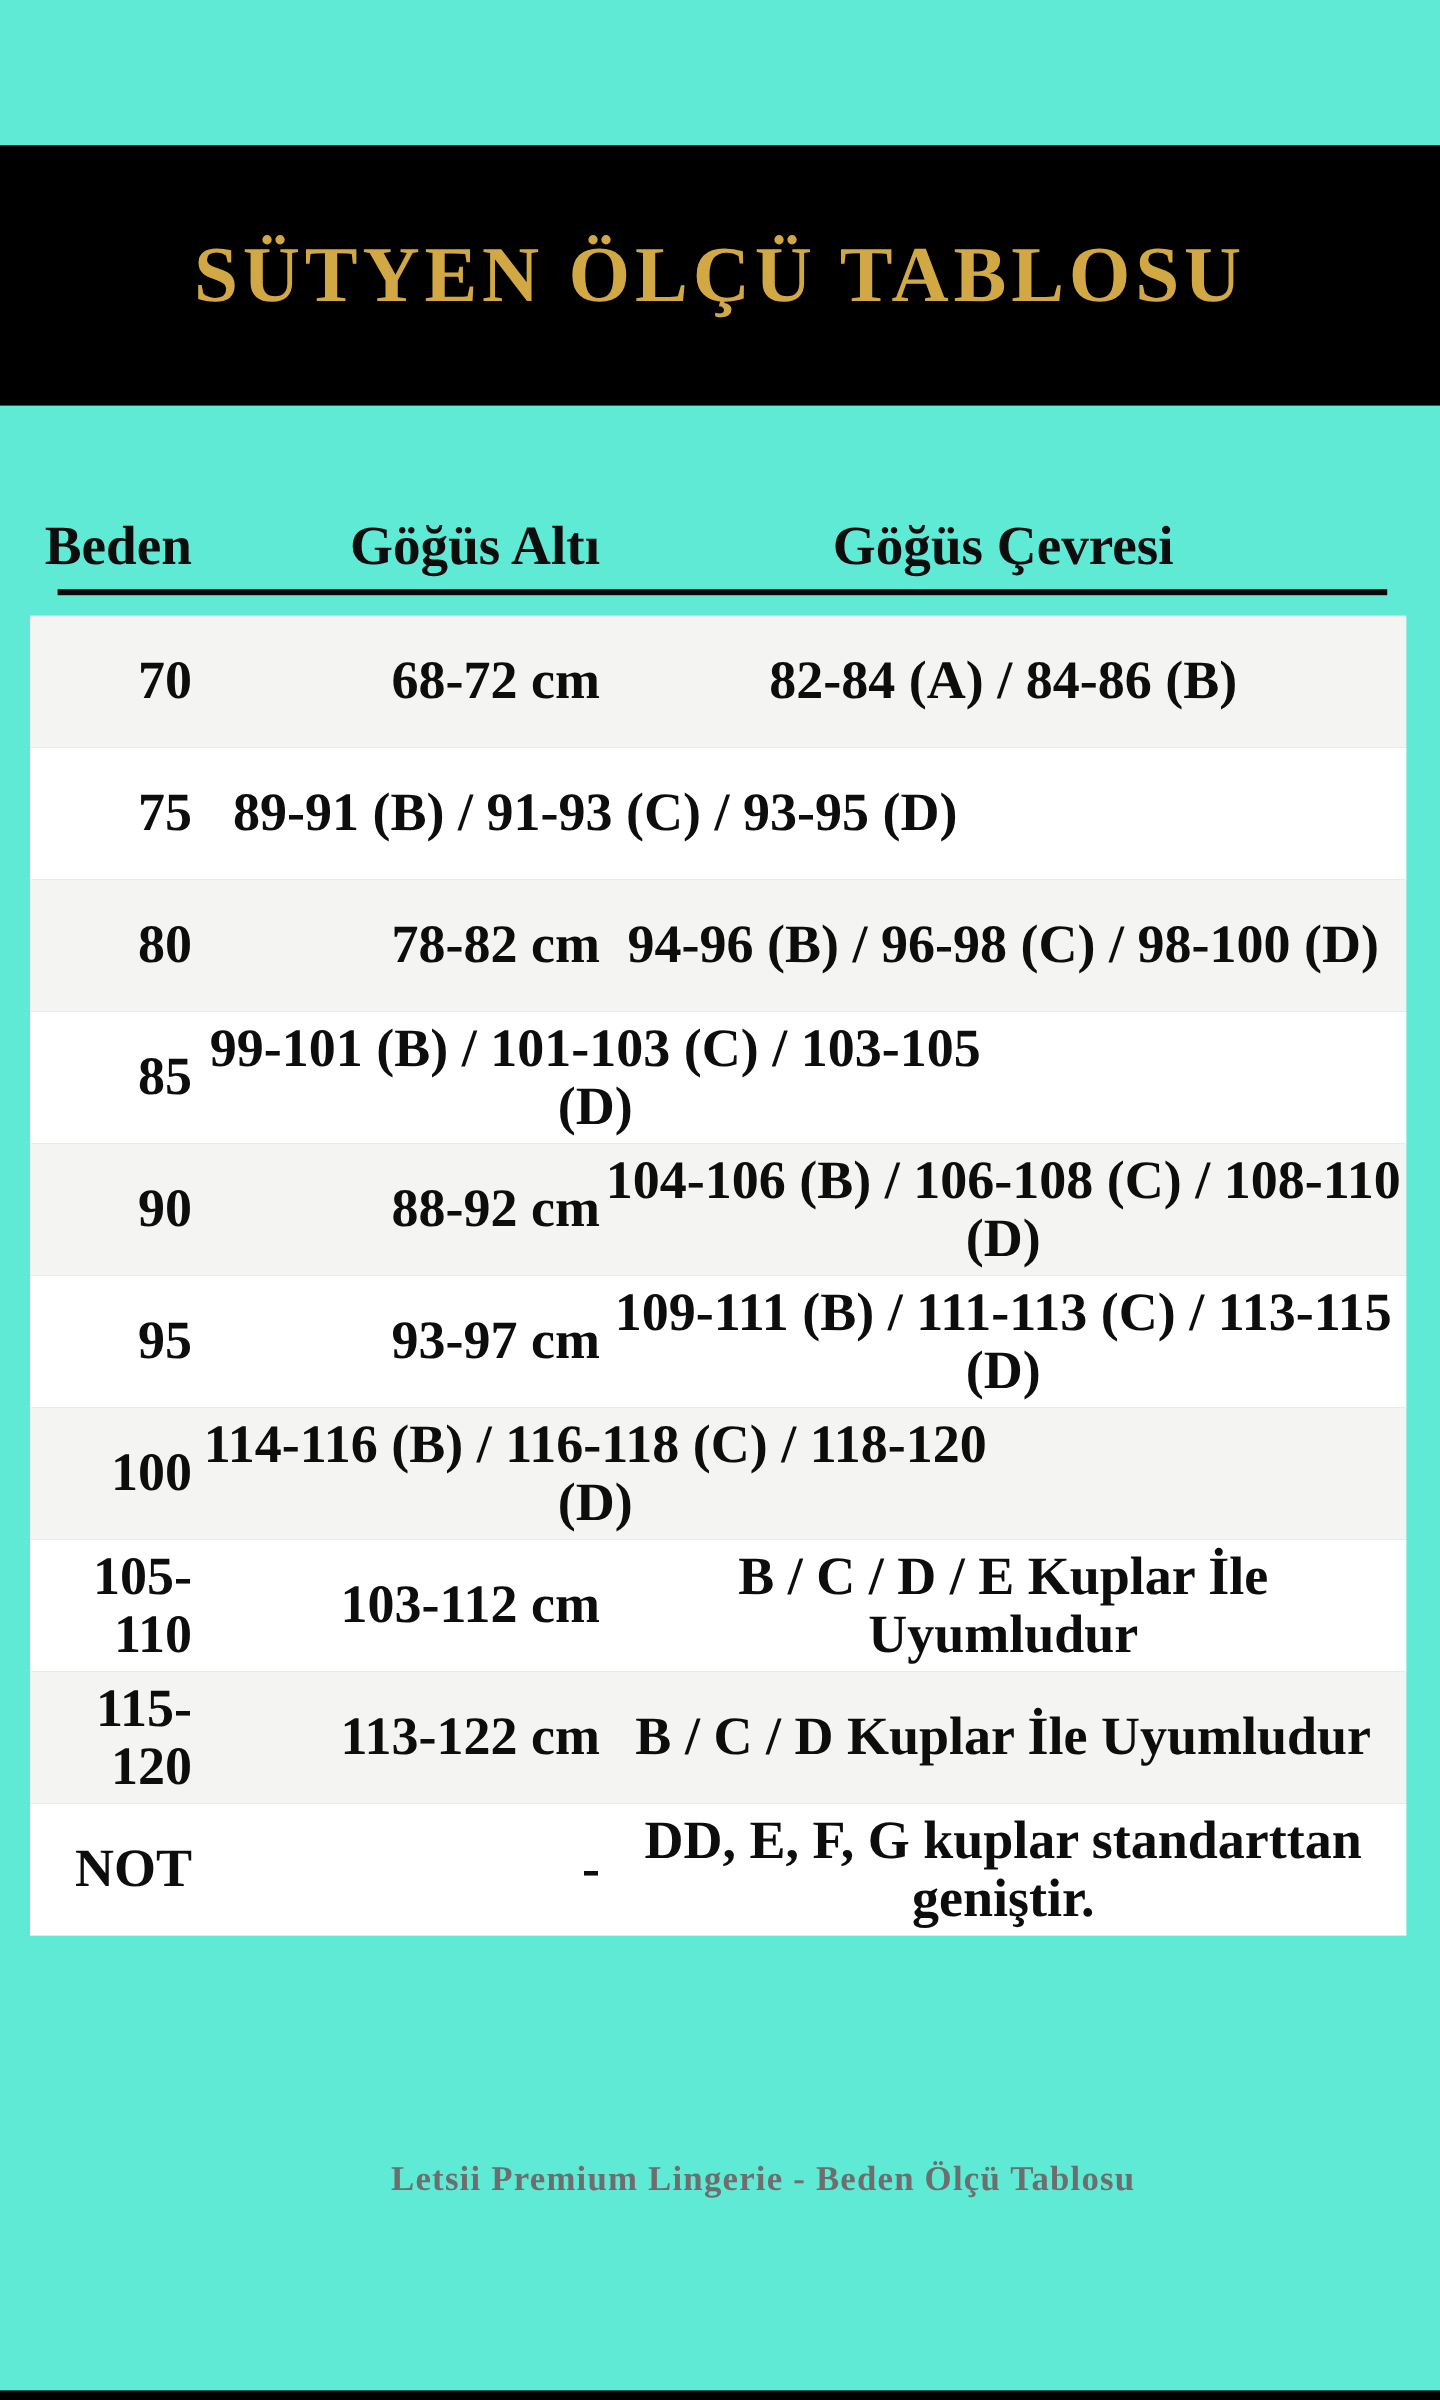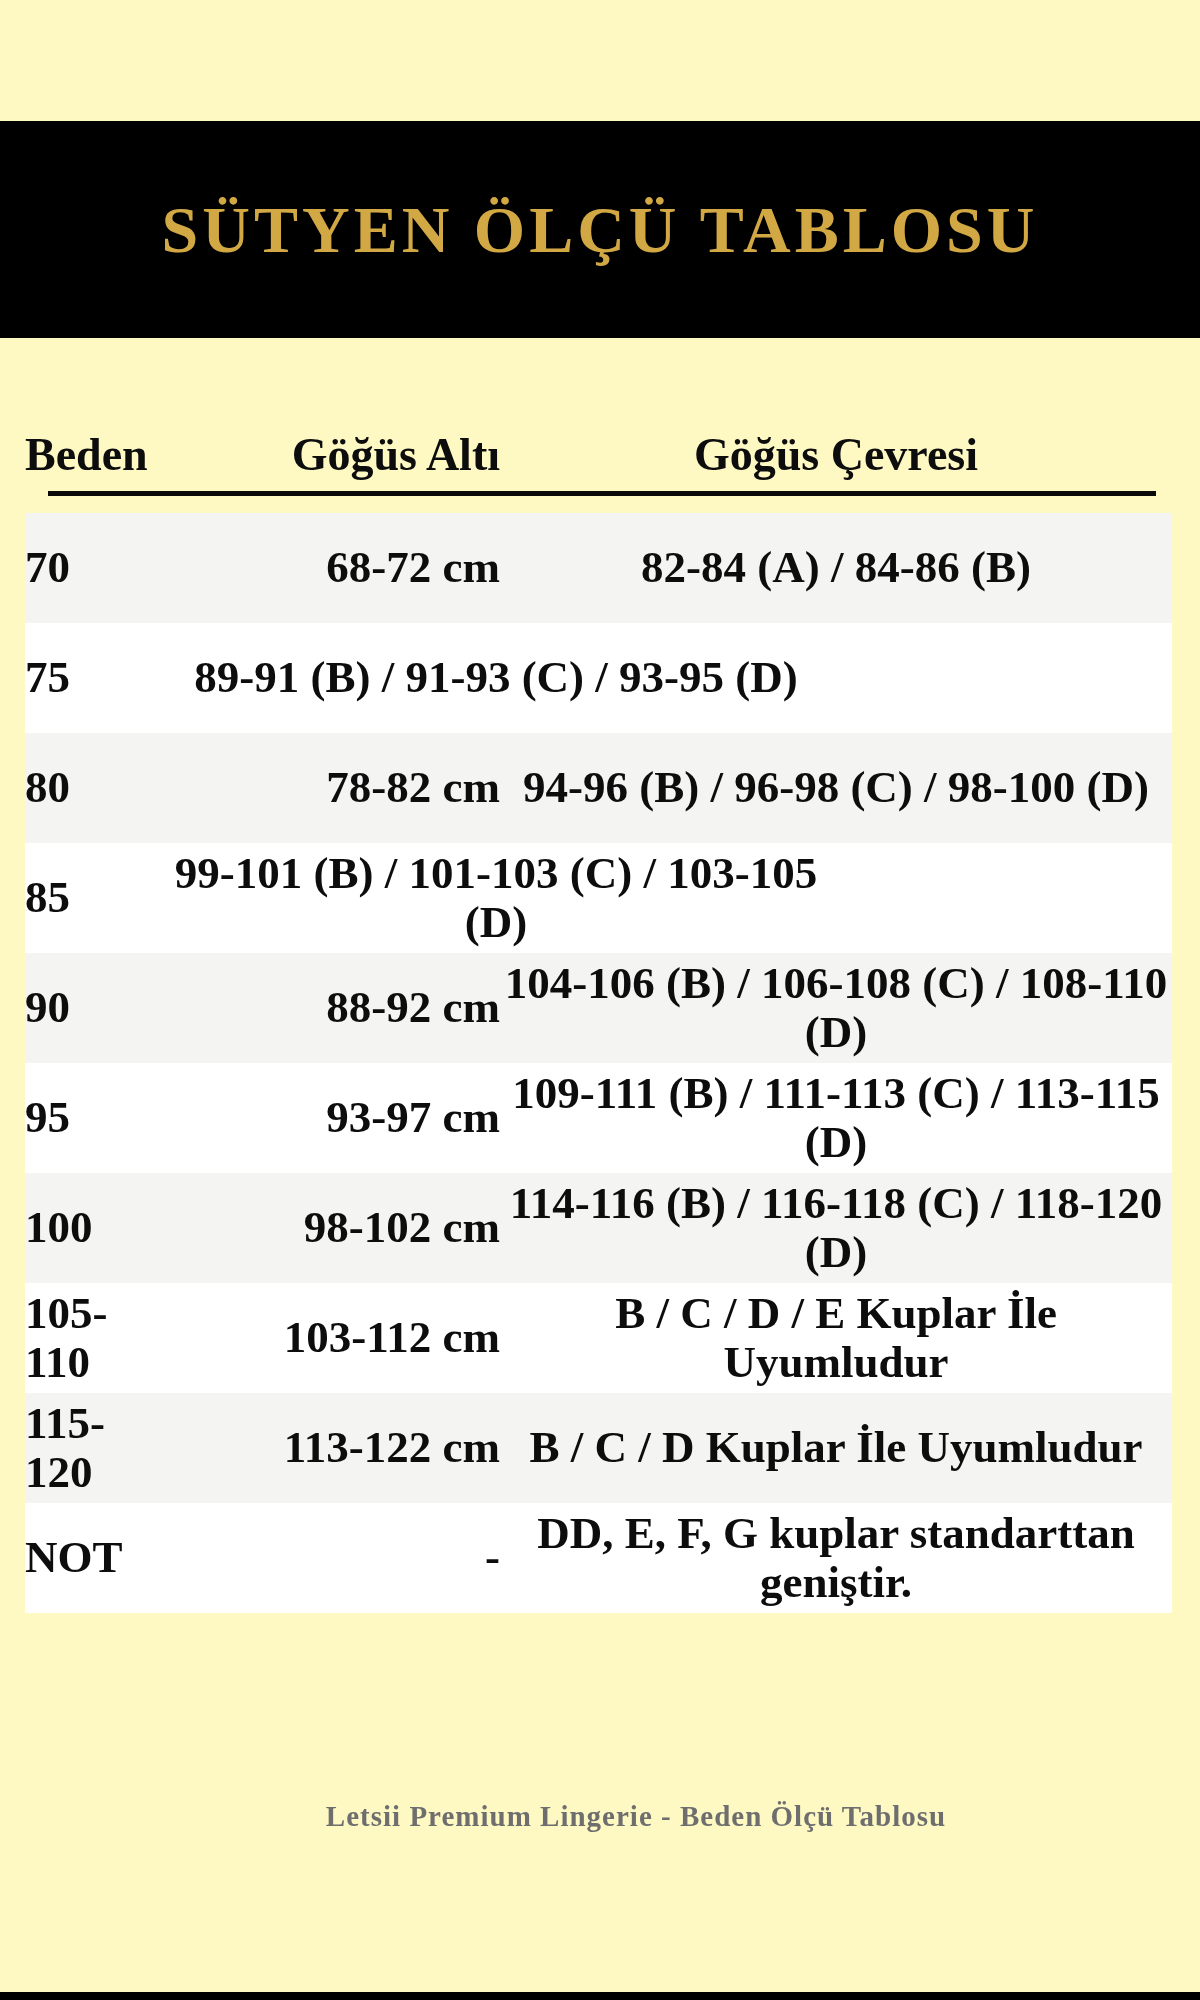--- a/index.html
+++ b/index.html
@@ -1,21 +1,21 @@
 <!DOCTYPE html>
 <html style="--banner-bg: #000000; --gold: #D2A845; --stripe: #F4F4F2; --footer-color: #6E6E6E;"><head>
 <meta charset="utf-8">
 <style>
   * { margin: 0; padding: 0; box-sizing: border-box; }
   html, body { background: #ffffff; }
   .page {
     position: relative;
     width: 1200px;
     height: 2000px;
-    background: #fef9c3;
+    background: #5eead4;
     font-family: "Liberation Serif", serif;
     color: #0d0d0d;
     overflow: hidden;
     margin: 0 auto;
   }
   
   .banner {
     position: absolute;
     top: 121px;
     left: 0;
@@ -41,21 +41,21 @@
     width: 1147px;
   }
   .thead {
     display: flex;
     height: 60px;
     align-items: flex-end;
     font-size: 46px;
     font-weight: bold;
     line-height: 1;
   }
-  .col1 { width: 135px; text-align: left; }
+  .col1 { width: 135px; text-align: right; }
   .col2 { width: 340px; text-align: right; }
   .col3 { width: 672px; text-align: center; }
   .rule {
     margin-left: 23px;
     width: 1108px;
     height: 5px;
     background: #0a0a0a;
     margin-top: 13px;
   }
   .tbody { margin-top: 17px; }
@@ -142,21 +142,20 @@
       </div>
 
       <div class="row">
         <div class="col1 cell">95</div>
         <div class="col2 cell">93-97 cm</div>
         <div class="col3 cell">109-111 (B) / 111-113 (C) / 113-115 (D)</div>
       </div>
 
       <div class="row striped">
         <div class="col1 cell">100</div>
-        <div class="col2 cell">98-102 cm</div>
         <div class="col3 cell">114-116 (B) / 116-118 (C) / 118-120 (D)</div>
       </div>
 
       <div class="row">
         <div class="col1 cell">105-110</div>
         <div class="col2 cell">103-112 cm</div>
         <div class="col3 cell">B / C / D / E  Kuplar İle Uyumludur</div>
       </div>
 
       <div class="row striped">

